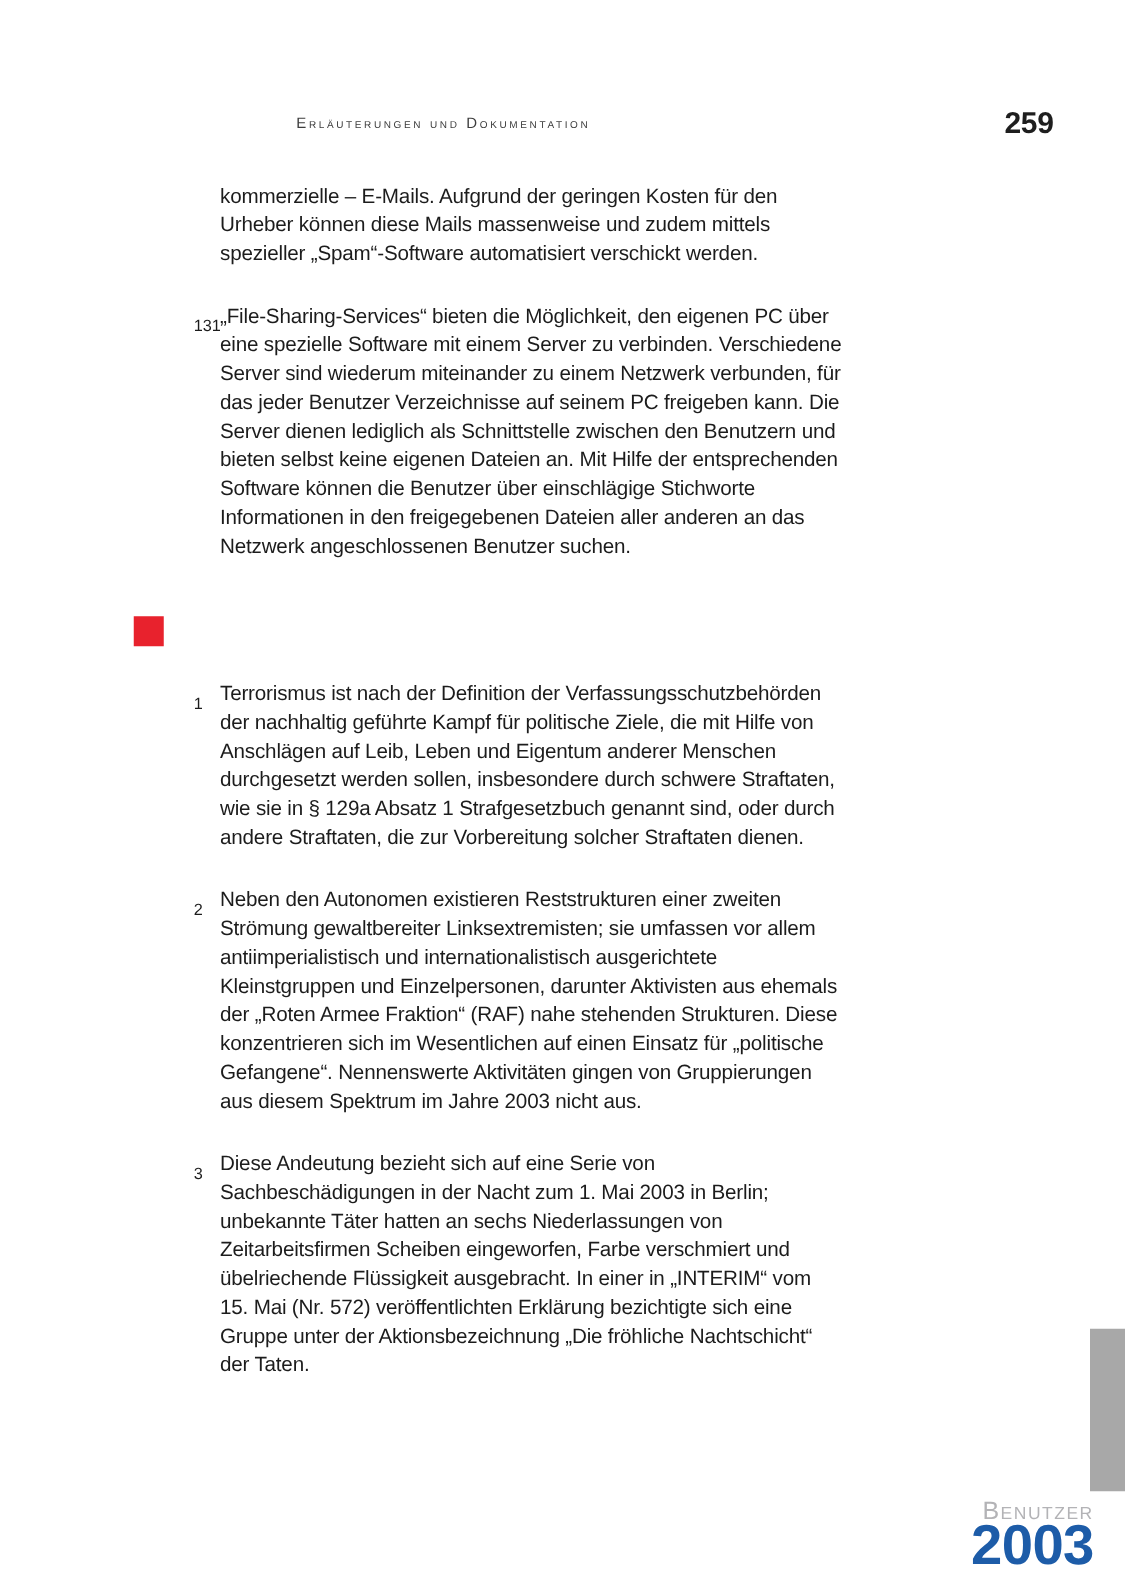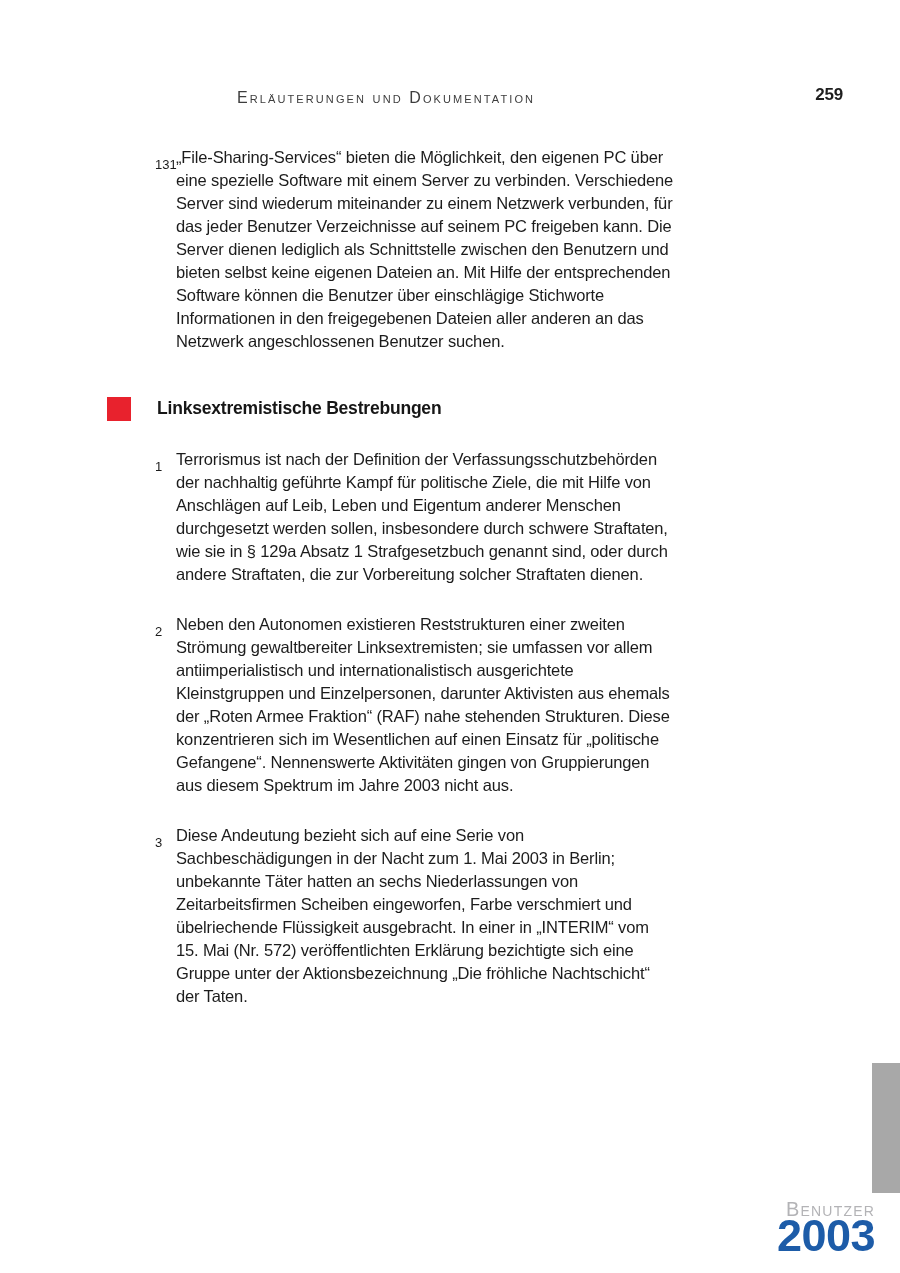--- a/index.html
+++ b/index.html
@@ -9,28 +9,28 @@
     font-family: "Liberation Sans", sans-serif;
     position: relative;
     overflow: hidden;
     color: #1c1c1c;
   }
 
   
   .running-head-title {
     position: absolute; left: 237px; top: 87px;
     font-variant: small-caps;
-    font-size: 16px; line-height: 22px;
+    font-size: 12px; line-height: 22px;
     letter-spacing: 2.1px;
     color: #3d3d3d;
     white-space: nowrap;
   }
   .page-number {
     position: absolute; right: 57px; top: 85px;
-    font-size: 17px; font-weight: 700; color: #1e1e1e;
+    font-size: 24px; font-weight: 700; color: #1e1e1e;
     letter-spacing: -0.2px;
   }
 
   
   .text-column {
     position: absolute; left: 176px; top: 146px; width: 499px;
     font-size: 16.5px; line-height: 23px;
     letter-spacing: -0.15px;
     color: #1c1c1c;
     text-align: left;
@@ -89,29 +89,29 @@
 <body>
 
 <div class="page">
 
   <div class="running-head-title">Erläuterungen und Dokumentation</div>
 
   <div class="page-number">259</div>
 
   <div class="text-column">
 
+    <p class="para">kommerzielle – E-Mails. Aufgrund der geringen Kosten für den Urheber können diese Mails massenweise und zudem mittels spezieller „Spam“-Software automatisiert verschickt werden.</p>
 
     <div class="footnote">
       <span class="fn-marker">131</span>
       <span>„File-Sharing-Services“ bieten die Möglichkeit, den eigenen PC über eine spezielle Software mit einem Server zu verbinden. Verschiedene Server sind wiederum miteinander zu einem Netzwerk verbunden, für das jeder Benutzer Verzeichnisse auf seinem PC freigeben kann. Die Server dienen lediglich als Schnittstelle zwischen den Benutzern und bieten selbst keine eigenen Dateien an. Mit Hilfe der entsprechenden Software können die Benutzer über einschlägige Stichworte Informationen in den freigegebenen Dateien aller anderen an das Netzwerk angeschlossenen Benutzer suchen.</span>
     </div>
 
     <div class="section-heading-row">
       <div class="red-square"></div>
-      <div class="heading-text">Linksextremistische Bestrebungen</div>
     </div>
 
     <div class="footnote">
       <span class="fn-marker">1</span>
       <span>Terrorismus ist nach der Definition der Verfassungsschutzbehörden der nachhaltig geführte Kampf für politische Ziele, die mit Hilfe von Anschlägen auf Leib, Leben und Eigentum anderer Menschen durchgesetzt werden sollen, insbesondere durch schwere Straftaten, wie sie in § 129a Absatz 1 Strafgesetzbuch genannt sind, oder durch andere Straftaten, die zur Vorbereitung solcher Straftaten dienen.</span>
     </div>
 
     <div class="footnote">
       <span class="fn-marker">2</span>
       <span>Neben den Autonomen existieren Reststrukturen einer zweiten Strömung gewaltbereiter Linksextremisten; sie umfassen vor allem antiimperialistisch und internationalistisch ausgerichtete Kleinstgruppen und Einzelpersonen, darunter Aktivisten aus ehemals der „Roten Armee Fraktion“ (RAF) nahe stehenden Strukturen. Diese konzentrieren sich im Wesentlichen auf einen Einsatz für „politische Gefangene“. Nennenswerte Aktivitäten gingen von Gruppierungen aus diesem Spektrum im Jahre 2003 nicht aus.</span>

